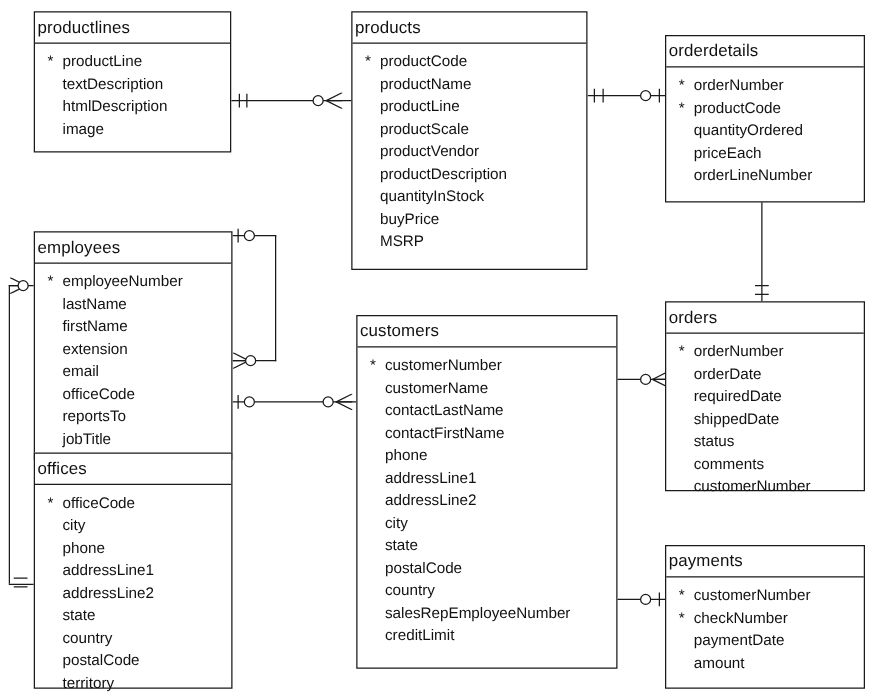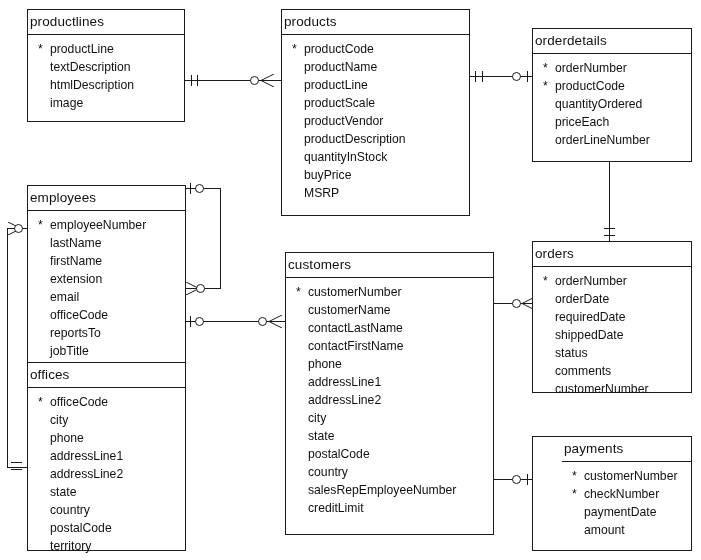--- a/index.html
+++ b/index.html
@@ -273,21 +273,21 @@
         <li class="attr"><span class="pk-star"></span><span class="attr-name">phone</span></li>
         <li class="attr"><span class="pk-star"></span><span class="attr-name">addressLine1</span></li>
         <li class="attr"><span class="pk-star"></span><span class="attr-name">addressLine2</span></li>
         <li class="attr"><span class="pk-star"></span><span class="attr-name">state</span></li>
         <li class="attr"><span class="pk-star"></span><span class="attr-name">country</span></li>
         <li class="attr"><span class="pk-star"></span><span class="attr-name">postalCode</span></li>
         <li class="attr"><span class="pk-star"></span><span class="attr-name">territory</span></li>
       </ul>
   </div>
 
-  <div class="entity" id="e-payments" style="left:532px; top:436px; width:160px; height:115px;padding-left:29px;">
+  <div class="entity" id="e-payments" style="left:532px; top:436px; width:160px; height:115px;">
     <div class="entity-title">payments</div>
     <ul class="attr-list">
         <li class="attr"><span class="pk-star">*</span><span class="attr-name">customerNumber</span></li>
         <li class="attr"><span class="pk-star">*</span><span class="attr-name">checkNumber</span></li>
         <li class="attr"><span class="pk-star"></span><span class="attr-name">paymentDate</span></li>
         <li class="attr"><span class="pk-star"></span><span class="attr-name">amount</span></li>
       </ul>
   </div>
 
 </div>

